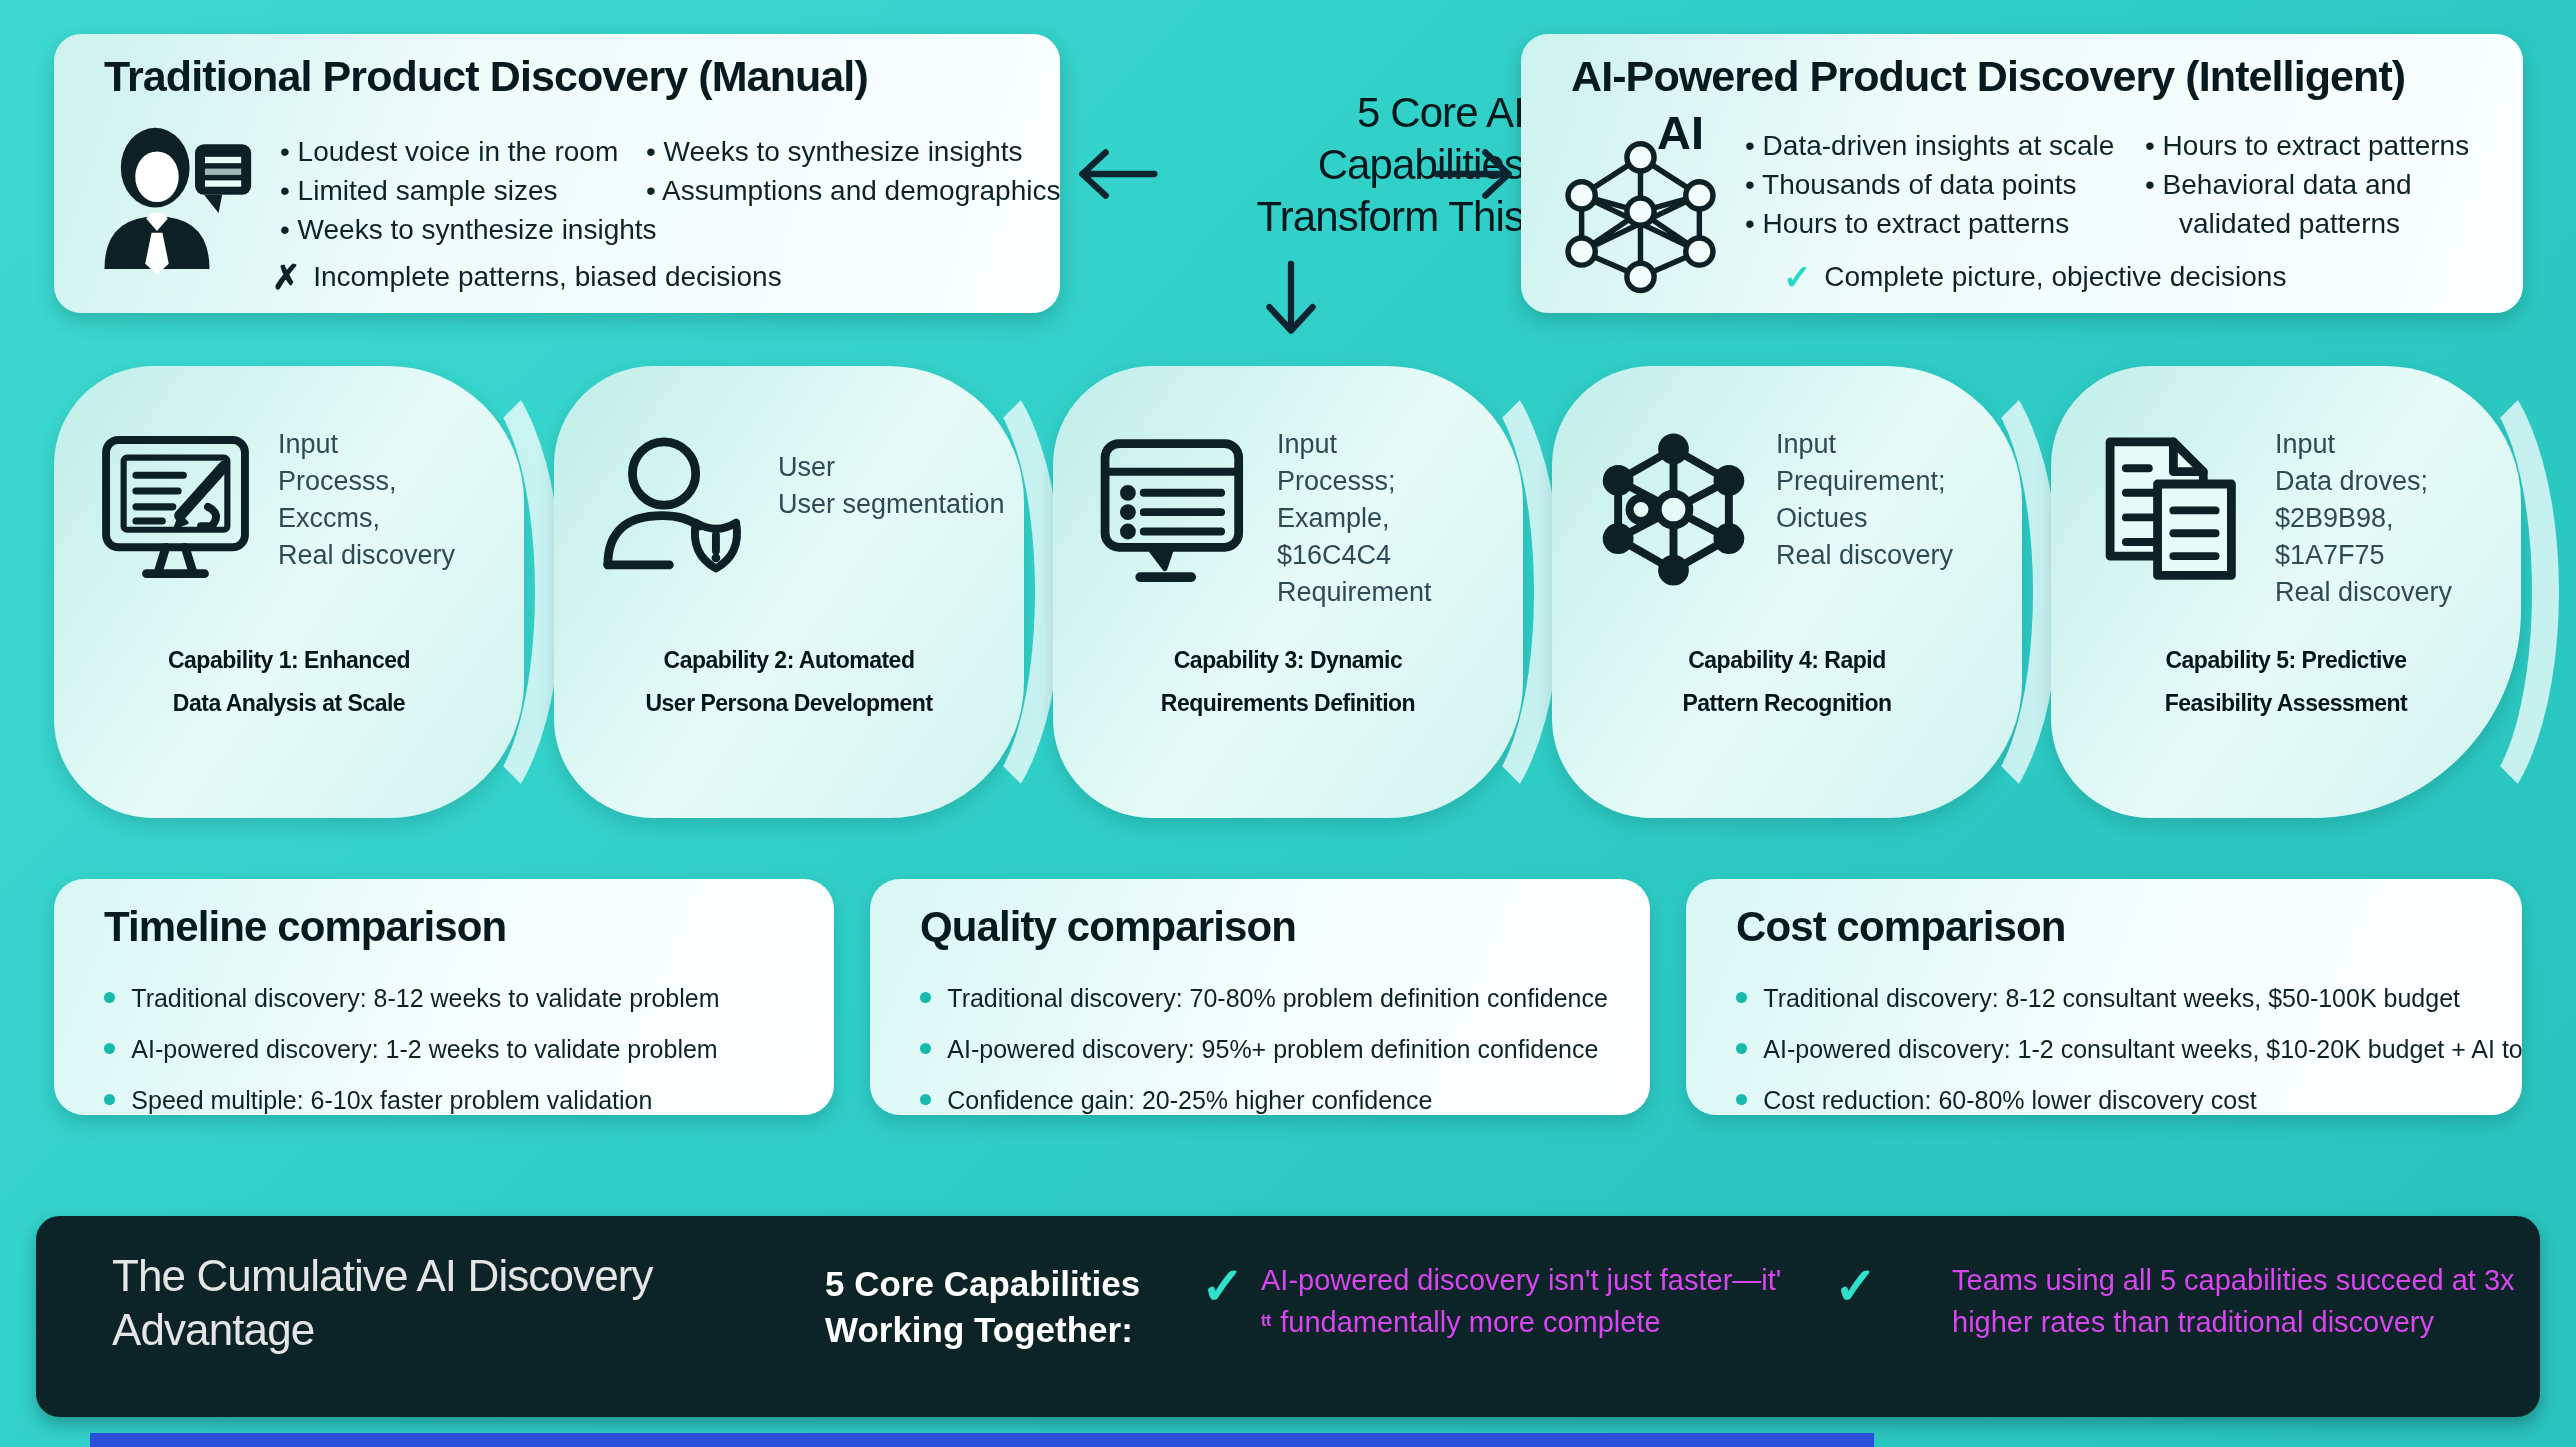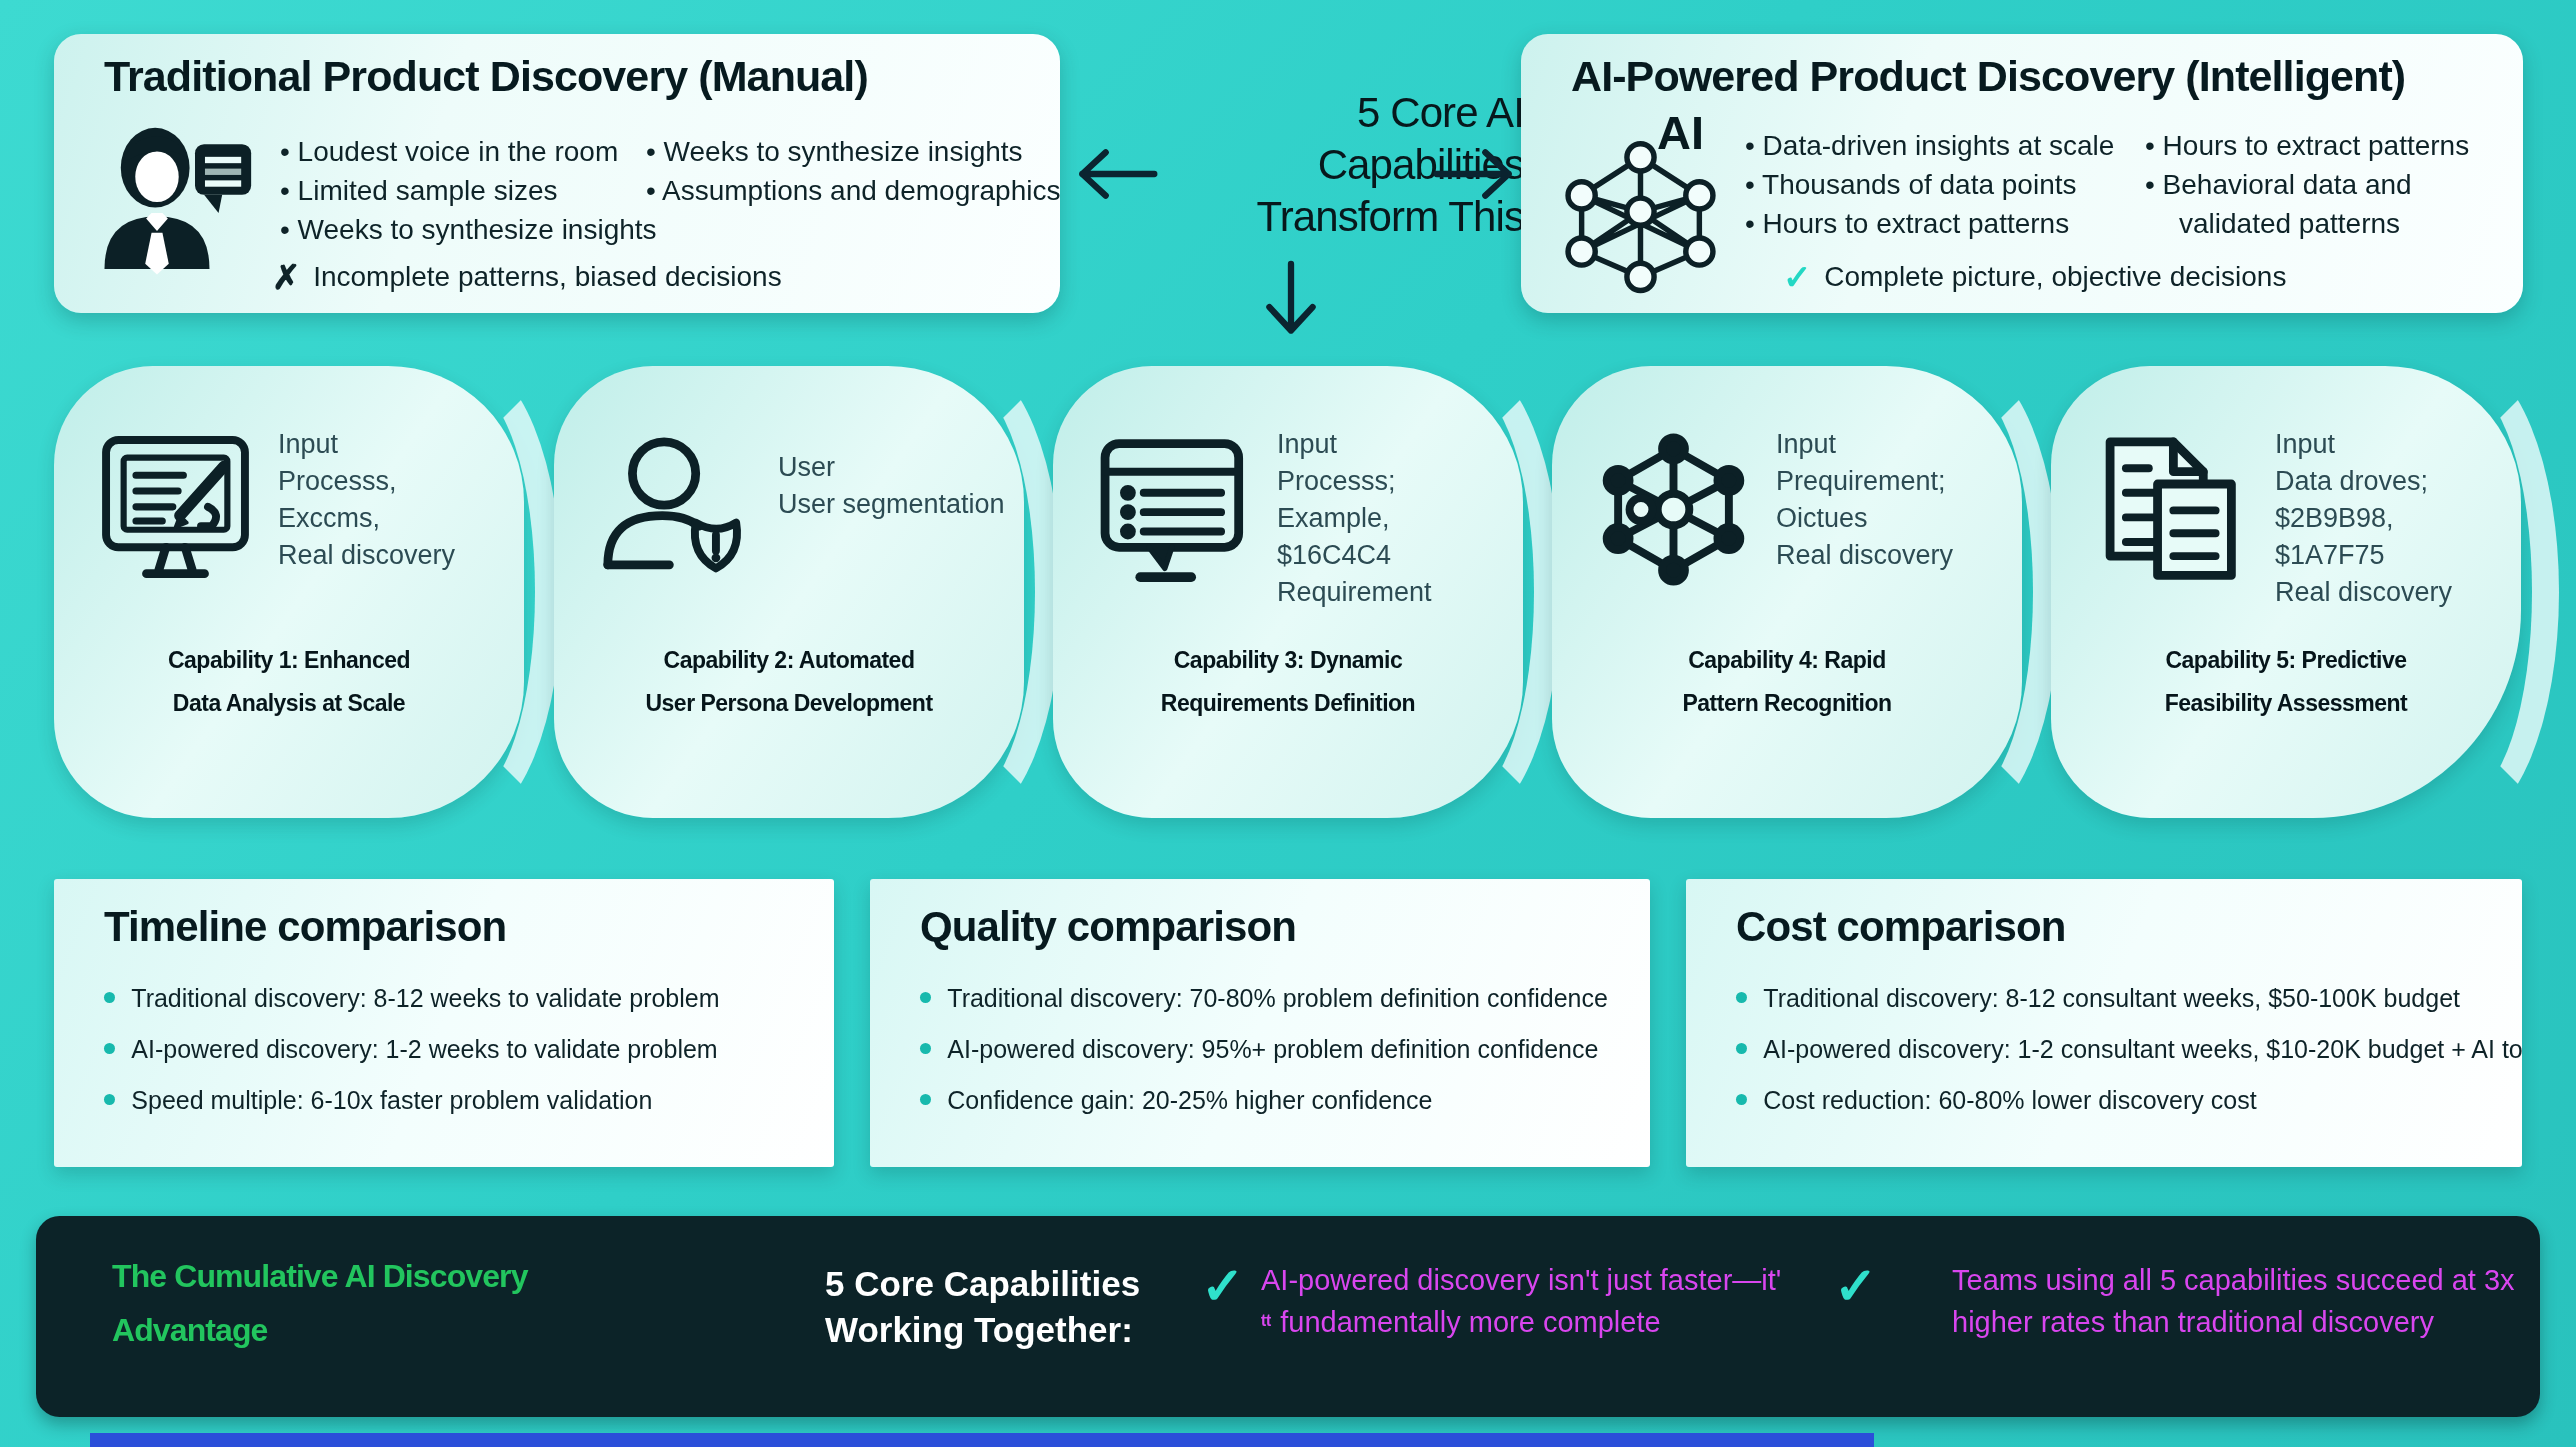--- a/index.html
+++ b/index.html
@@ -31,34 +31,34 @@
        box-shadow:0 7.2px 18px rgba(0,45,45,.16);}
   .cap::after{content:"";position:absolute;top:-7.2px;bottom:-7.2px;right:-38px;width:136px;
               border:27px solid transparent;border-right-color:rgba(242,253,252,.78);
               border-radius:50%;pointer-events:none;}
   .cap .icon{position:absolute;left:38px;top:60px;width:167px;height:167px;}
   .cap .side{position:absolute;left:224px;top:60px;font-size:27px;line-height:37px;
              color:#2c4b53;white-space:nowrap;}
   .cap .ctitle{position:absolute;left:0;right:0;top:273px;text-align:center;
                font-size:23px;font-weight:bold;line-height:43px;letter-spacing:-0.5px;color:#06151a;}
   
-  .cmp{position:absolute;top:879px;height:288px;border-radius:3px;
+  .cmp{position:absolute;top:879px;height:236px;border-radius:30px;
        background:linear-gradient(112deg,#d8f7f4 0%,#f3fefd 50%,#ffffff 100%);
        box-shadow:0 7.2px 18px rgba(0,45,45,.18);overflow:hidden;}
   .cmp .ctit{position:absolute;left:50px;top:23.5px;font-size:42px;font-weight:bold;
              letter-spacing:-0.9px;color:#071a1f;}
   .cmp .rows{position:absolute;left:50px;top:105px;font-size:25px;color:#0e2328;}
   .cmp .row{margin-bottom:22px;white-space:nowrap;}
   .cmp .dot{display:inline-block;width:11px;height:11px;border-radius:50%;
             background:#17b9ad;margin-right:16.3px;vertical-align:3.6px;}
   
   .footer{position:absolute;left:36px;top:1216px;width:2504px;height:201px;
           background:#0c2328;border-radius:23.5px;box-shadow:0 7.2px 16.3px rgba(0,30,30,.3);}
-  .ftitle{position:absolute;left:76px;top:33px;font-size:32px;font-weight:bold;
-          color:#22c55e;line-height:54px;letter-spacing:-0.9px;}
+  .ftitle{position:absolute;left:76px;top:33px;font-size:44px;font-weight:normal;
+          color:#e5e5e5;line-height:54px;letter-spacing:-0.9px;}
   .fsub{position:absolute;left:789px;top:45px;font-size:35px;font-weight:bold;
         color:#ffffff;line-height:46px;}
   .fcheck{position:absolute;font-size:52px;font-weight:bold;color:#2fe0cb;}
   .fpoint{position:absolute;top:43px;font-size:29px;color:#d946ef;line-height:42px;white-space:nowrap;}
   .fpoint .pfx{font-size:23.5px;margin-right:9px;font-weight:bold;}
   .fp1{left:1225px;}
   .fp2{left:1916px;}
   .c1{left:1165px;top:40px;}
   .c2{left:1798px;top:40px;}
   .bluebar{position:absolute;left:90px;top:1433px;width:1784px;height:14.5px;background:#2b4fd9;}

